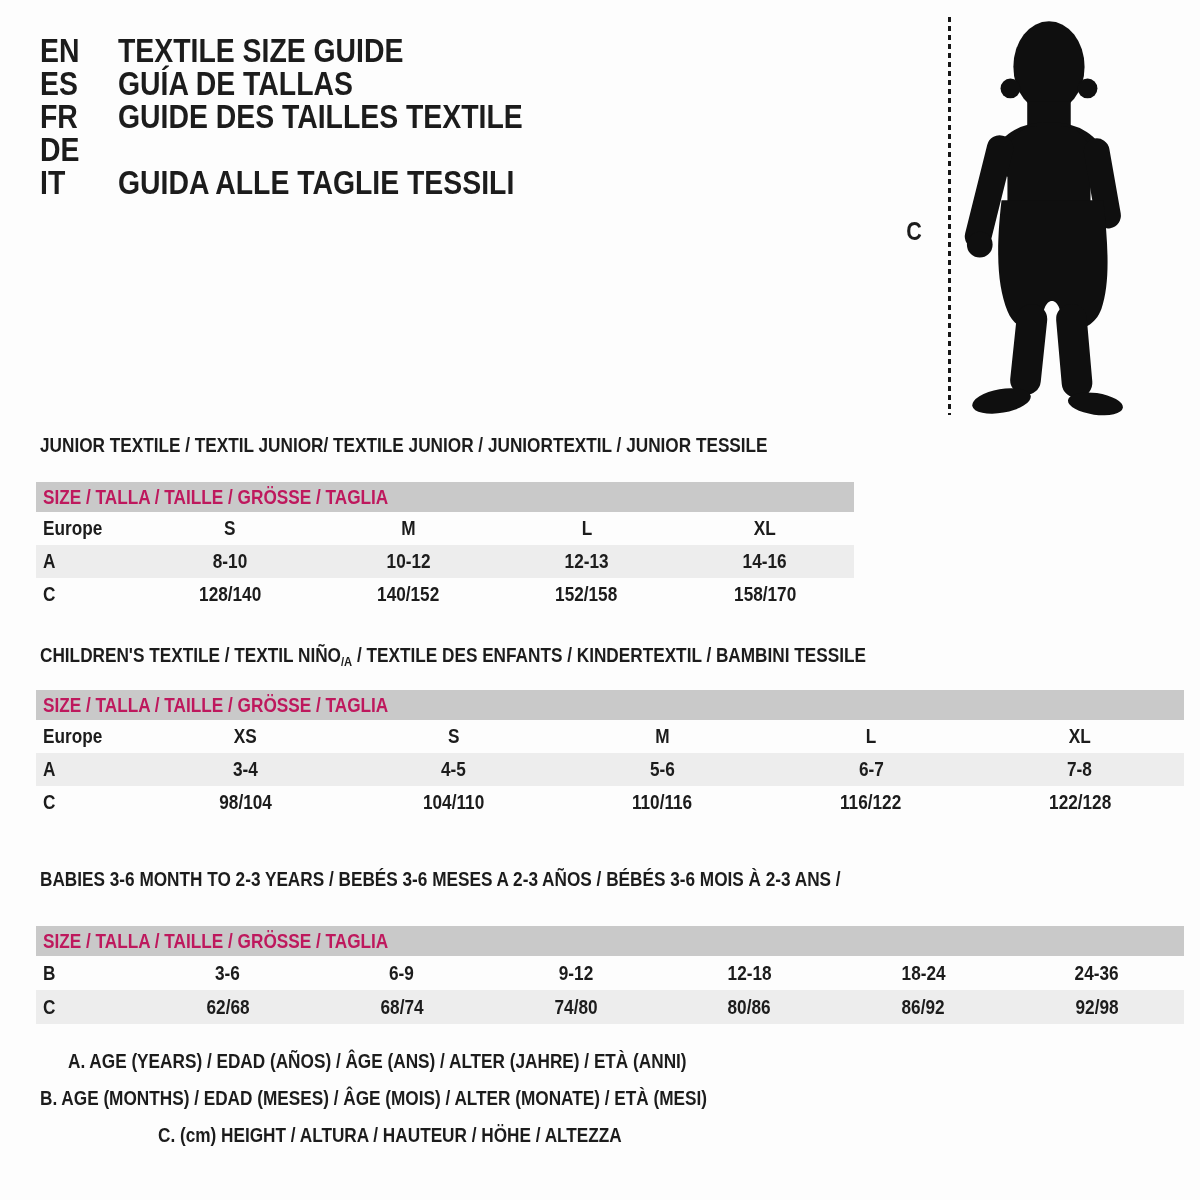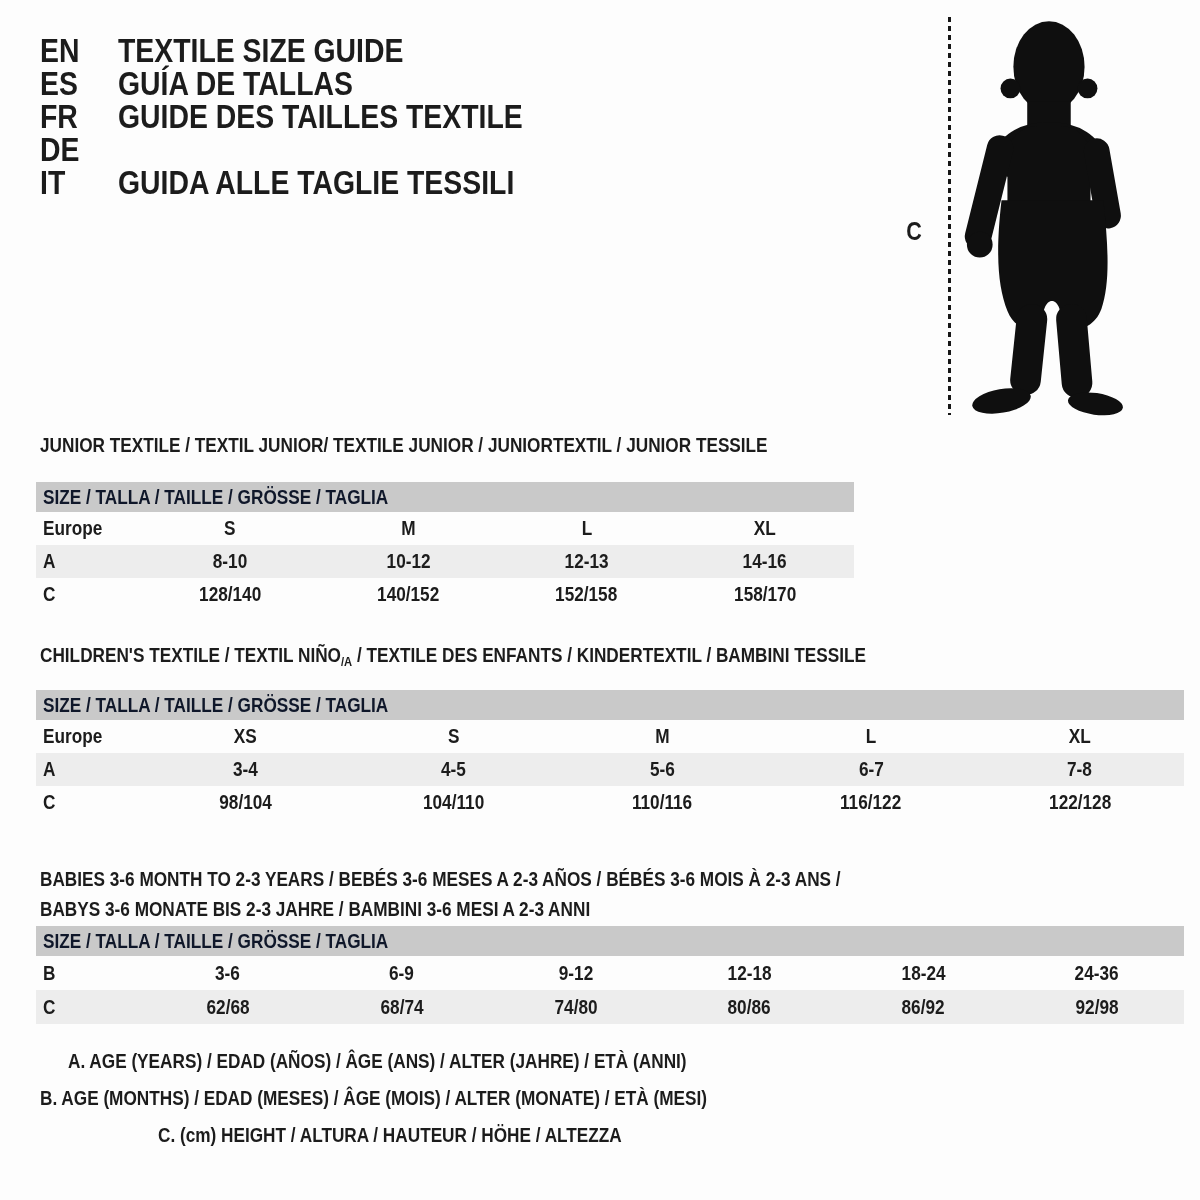--- a/index.html
+++ b/index.html
@@ -33,21 +33,21 @@
 
   
   .sec-title { font-size:20px; line-height:22px; }
   .sub { font-size:13px; vertical-align:-4px; }
   .title-lines { line-height:30px;margin-top:12px; }
 
   
   .sizetable { background:transparent; }
   .tbar {
     height:30px; line-height:30px; padding-left:7px;
-    background:#c9c9c9; color:#0f172a; font-size:20px;
+    background:#c9c9c9; color:#be185d; font-size:20px;
   }
   .trow { display:grid; align-items:center; font-size:20px; }
   .t1 .trow { grid-template-columns:105px repeat(4,1fr); height:33px; }
   .t2 .trow { grid-template-columns:105px repeat(5,1fr); height:33px; }
   .t3 .trow { grid-template-columns:105px repeat(6,1fr); height:34px; }
   .trow.shaded { background:#ededed; }
   .cell { text-align:center; }
   .cell.lab { text-align:left; padding-left:7px; }
 
   
@@ -157,21 +157,20 @@
     <span class="cell"><span class="cx">98/104</span></span>
     <span class="cell"><span class="cx">104/110</span></span>
     <span class="cell"><span class="cx">110/116</span></span>
     <span class="cell"><span class="cx">116/122</span></span>
     <span class="cell"><span class="cx">122/128</span></span>
   </div>
 </div>
 
 <div class="abs sec-title title-lines" style="left:40px; top:852px;">
   <div><span class="lx">BABIES 3-6 MONTH TO 2-3 YEARS / BEBÉS 3-6 MESES A 2-3 AÑOS / BÉBÉS 3-6 MOIS À 2-3 ANS /</span></div>
-  <div><span class="lx">BABYS 3-6 MONATE BIS 2-3 JAHRE / BAMBINI 3-6 MESI A 2-3 ANNI</span></div>
 </div>
 
 <div class="abs sizetable t3" style="left:36px; top:926px; width:1148px;">
   <div class="tbar"><span class="lx">SIZE / TALLA / TAILLE / GRÖSSE / TAGLIA</span></div>
   <div class="trow">
     <span class="cell lab"><span class="lx">B</span></span>
     <span class="cell"><span class="cx">3-6</span></span>
     <span class="cell"><span class="cx">6-9</span></span>
     <span class="cell"><span class="cx">9-12</span></span>
     <span class="cell"><span class="cx">12-18</span></span>

